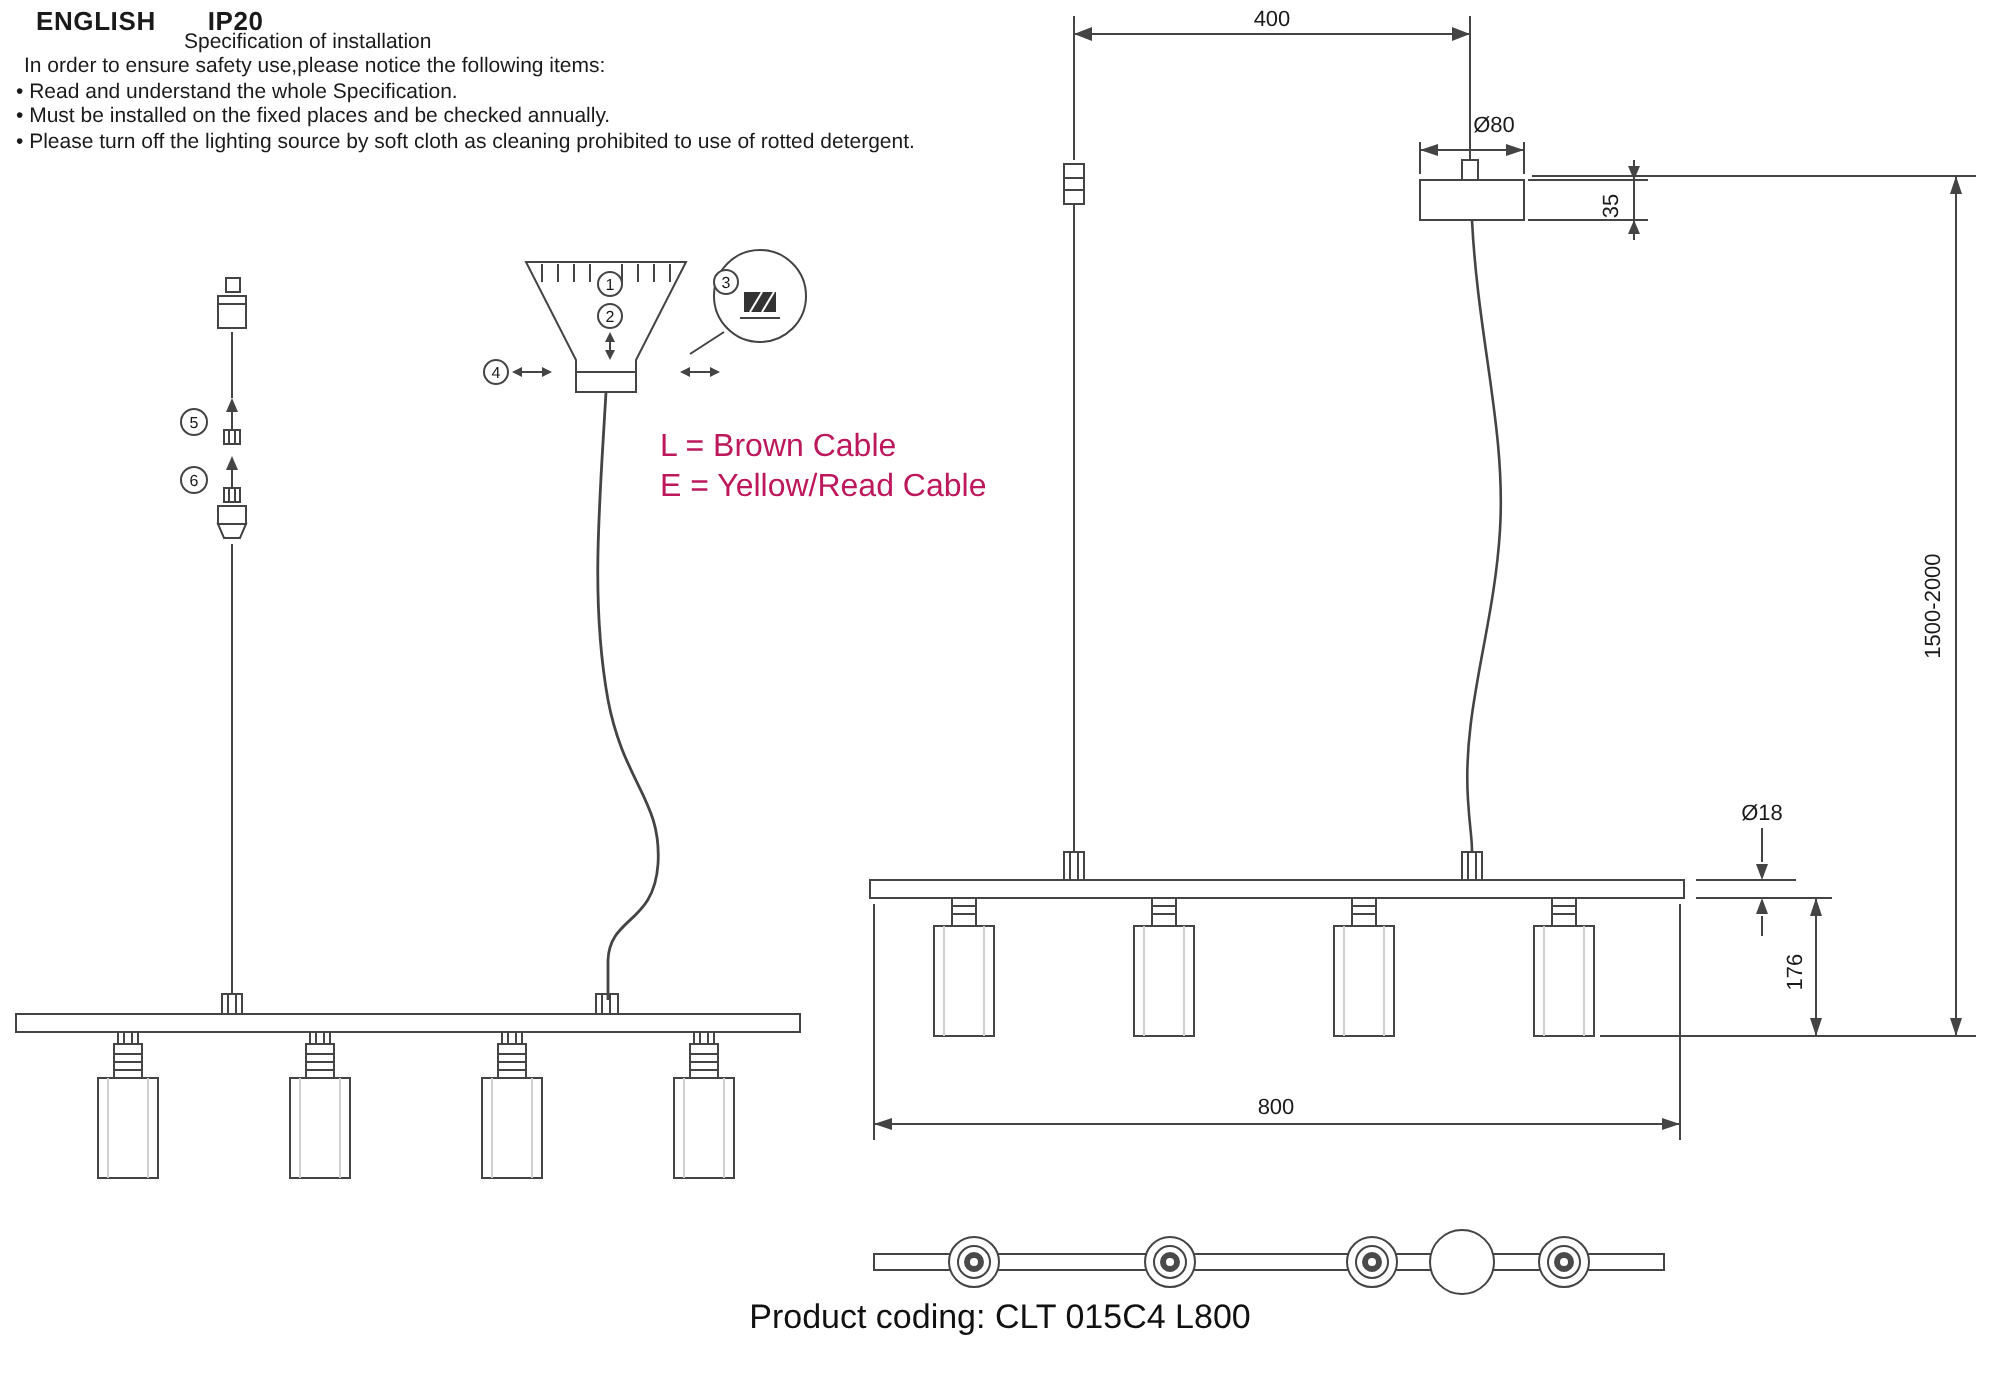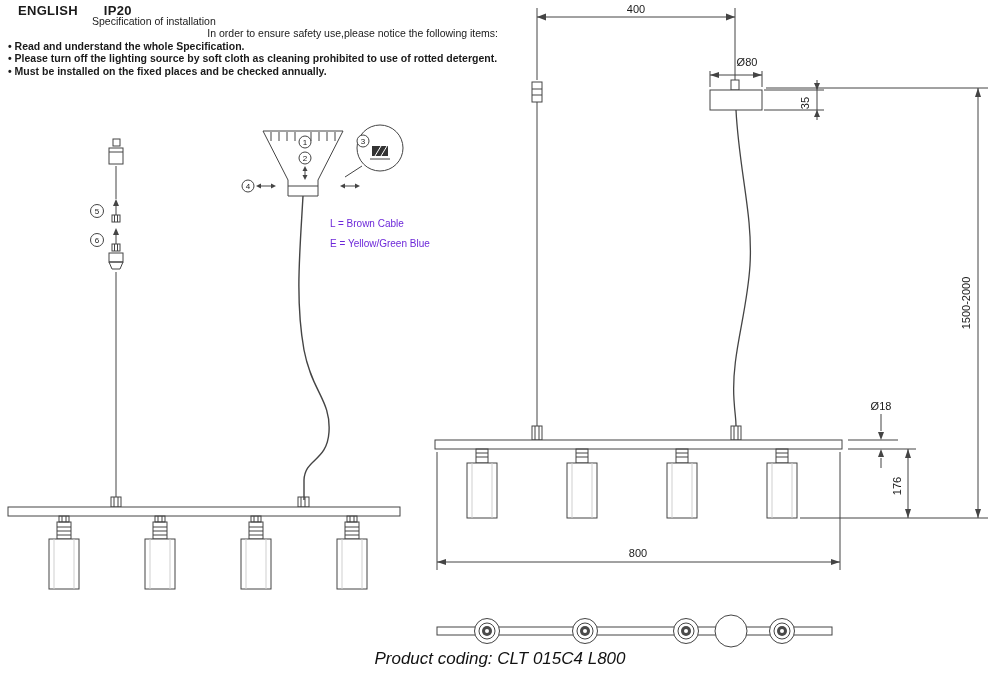--- a/index.html
+++ b/index.html
@@ -9,45 +9,45 @@
     font-family:"Liberation Sans", sans-serif;
     color:#1a1a1a;
     position:relative;
     overflow:hidden;
   }
   .abs { position:absolute; }
   .hdr { left:18px; top:3px; font-size:13px; font-weight:700; letter-spacing:.3px; }
   .hdr .ip { margin-left:22px; }
   .spec { left:8px; top:15px; width:490px; font-size:10.5px; line-height:12.4px; }
   .spec-title { margin-left:84px; white-space:nowrap; }
-  .spec-intro { margin-left:4px; white-space:nowrap;text-align:right; }
-  .spec-item { white-space:nowrap;font-weight:bold; }
-  .legend { left:330px; top:214px; font-size:10px; line-height:20px; color:#6d28d9; }
-  .footer { left:0; width:1000px; top:649px; text-align:center; font-size:17px; color:#111;font-style:italic; }
+  .spec-intro { margin-left:4px; white-space:nowrap; }
+  .spec-item { white-space:nowrap; }
+  .legend { left:330px; top:214px; font-size:16px; line-height:20px; color:#be185d; }
+  .footer { left:0; width:1000px; top:649px; text-align:center; font-size:17px; color:#111; }
   svg { position:absolute; left:0; top:0; }
 </style>
 </head>
 <body>
 
 <div class="abs hdr">
   <span>ENGLISH</span>
   <span class="ip">IP20</span>
 </div>
 
 <div class="abs spec">
   <div class="spec-title">Specification of installation</div>
   <div class="spec-intro">In order to ensure safety use,please notice the following items:</div>
   <div class="spec-item">• Read and understand the whole Specification.</div>
+  <div class="spec-item">• Must be installed on the fixed places and be checked annually.</div>
   <div class="spec-item">• Please turn off the lighting source by soft cloth as cleaning prohibited to use of rotted detergent.</div>
-  <div class="spec-item">• Must be installed on the fixed places and be checked annually.</div>
 </div>
 
 <div class="abs legend">
   <div>L = Brown Cable</div>
-  <div>E = Yellow/Green Blue</div>
+  <div>E = Yellow/Read Cable</div>
 </div>
 
 <svg width="1000" height="690" viewBox="0 0 1000 690">
   <defs>
     <g id="pendantL">
       <rect x="-5" y="0" width="10" height="6"></rect>
       <line x1="-2" y1="0" x2="-2" y2="6"></line>
         <line x1="2" y1="0" x2="2" y2="6"></line>
       <rect x="-7" y="6" width="14" height="17"></rect>
       <line x1="-7" y1="11" x2="7" y2="11"></line>

